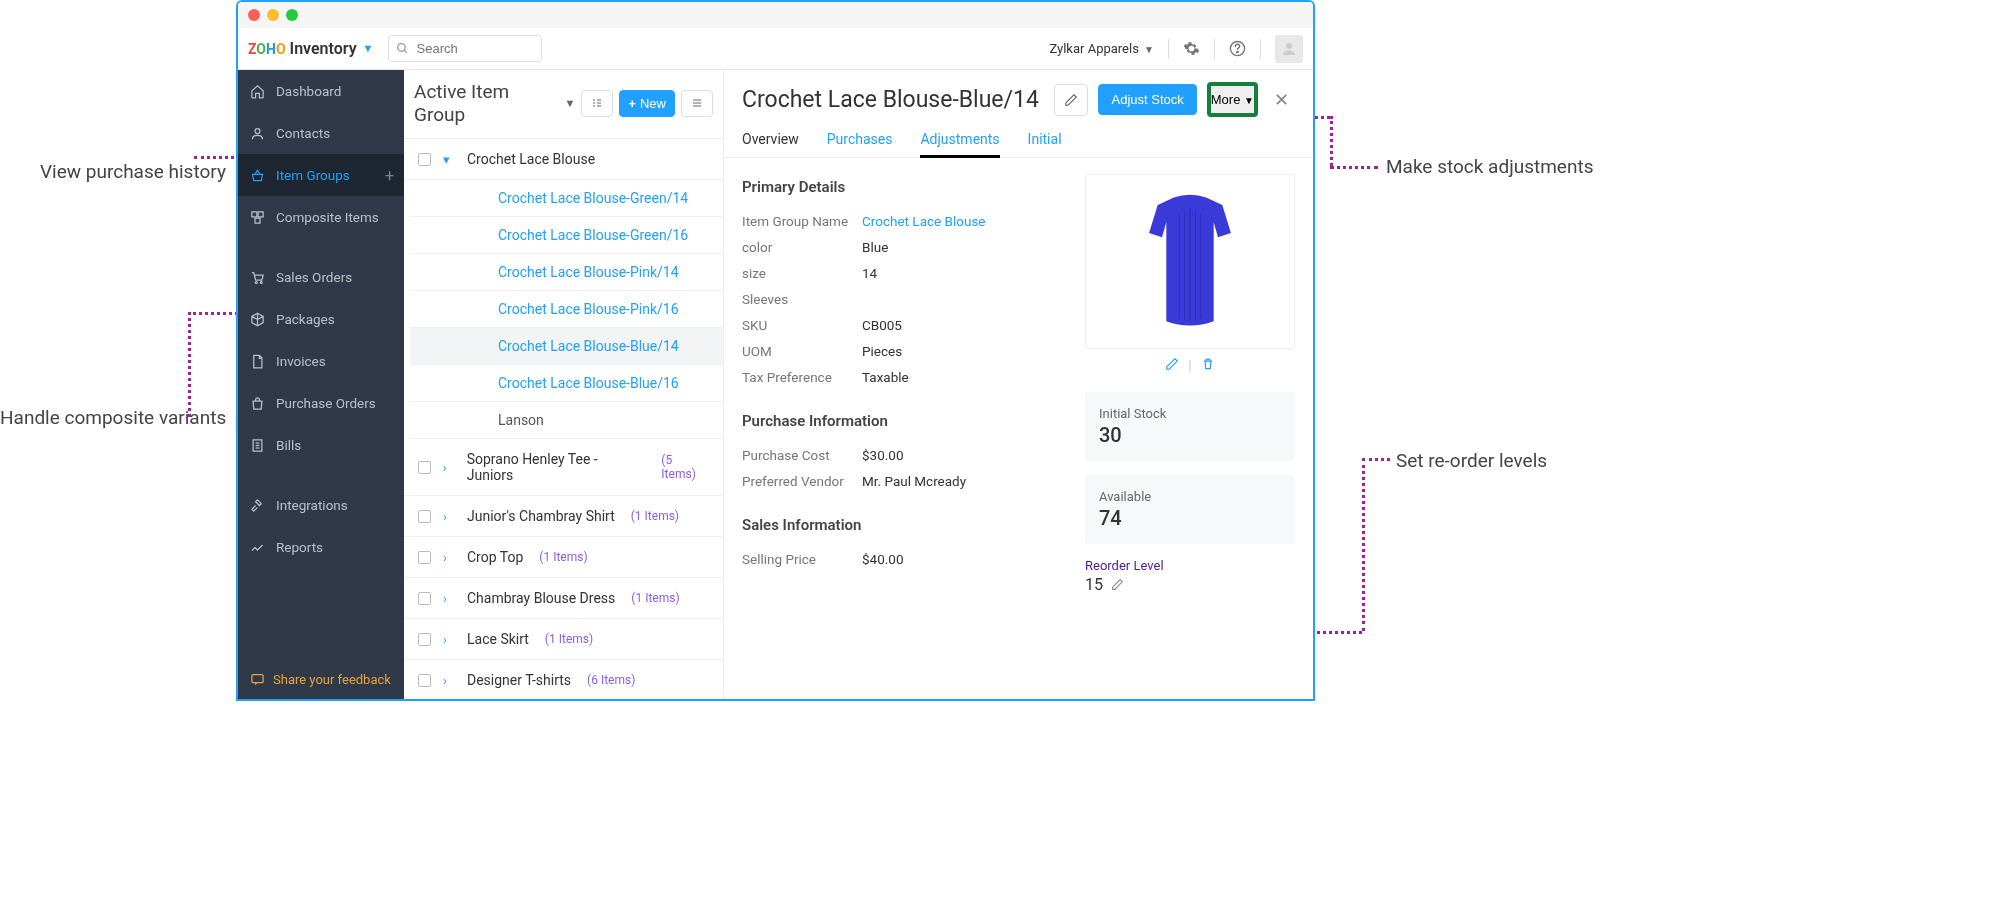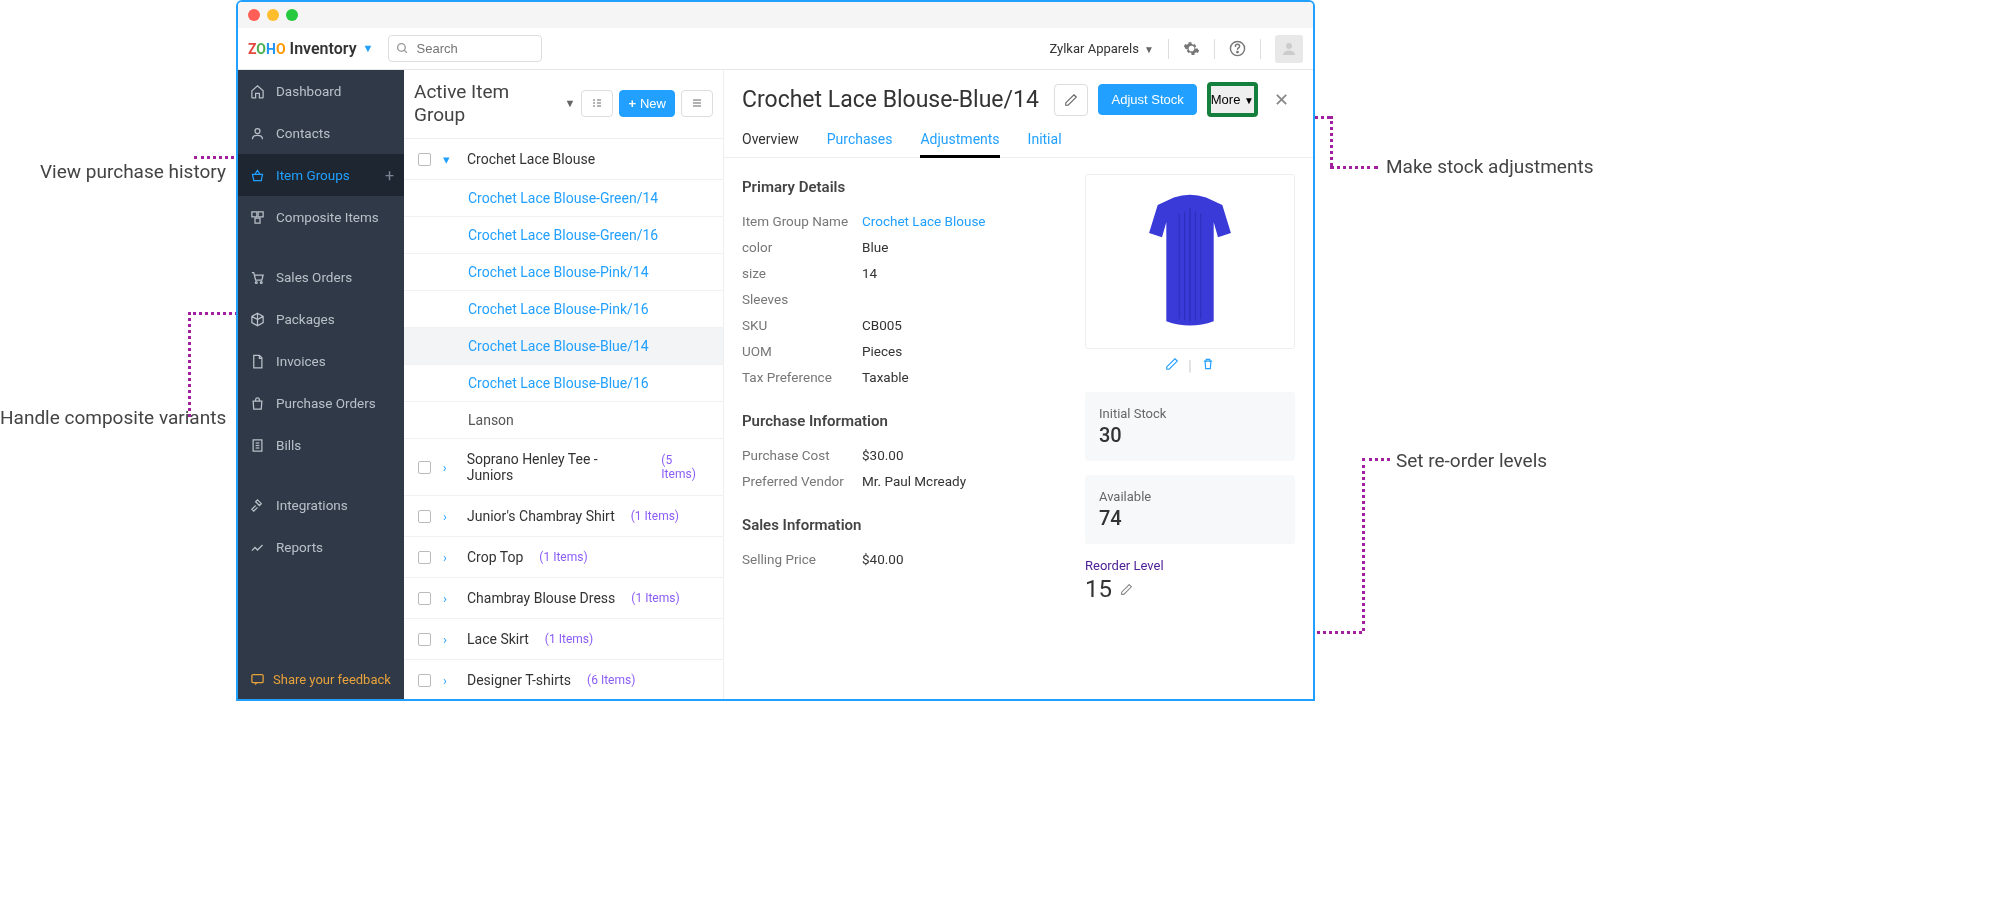--- a/index.html
+++ b/index.html
@@ -40,21 +40,21 @@
 .btn { border: 1px solid #ddd; background: #fff; border-radius: 4px; padding: 5px 8px; font-size: 13px; cursor: pointer; display:inline-flex;align-items:center;gap:4px;}
 .btn-primary { background: #21a0ff; color: #fff; border-color: #21a0ff; }
 .btn-primary .plus { font-weight:700; }
 .mid-list { flex:1; overflow:auto; }
 .group-row { padding: 12px 14px; border-bottom: 1px solid #f1f1f1; display:flex; align-items:center; gap:12px; }
 .group-chk { width:13px; height:13px; border:1px solid #bbb; border-radius:2px; }
 .chev { color:#21a0ff; font-size:13px; width:12px; }
 .chev.down { color:#21a0ff; }
 .group-name { color:#333; }
 .group-meta { color:#8b5cf6; font-size:12px; margin-left:4px;}
-.variant-row { padding: 10px 14px 10px 64px; border-bottom:1px solid #f1f1f1; color:#21a0ff; cursor:pointer; }
+.variant-row { padding: 10px 14px 10px 88px; border-bottom:1px solid #f1f1f1; color:#21a0ff; cursor:pointer;margin-left:6px; }
 .variant-row.selected { background:#f2f4f6; }
 .variant-muted { color:#555; }
 .detail { flex:1; padding: 0; overflow:auto; }
 .detail-head { display:flex; align-items:center; padding: 12px 18px 6px; gap:10px; }
 .detail-title { font-size: 23px; color:#333; flex:1; }
 .icon-btn { border:1px solid #ddd; border-radius:4px; width:34px; height:32px; display:flex;align-items:center;justify-content:center; color:#666; cursor:pointer; }
 .more-btn { border:4px solid #15803d; border-radius:4px; padding:6px 0; font-size:13px; cursor:pointer; }
 .close-x { font-size:18px; color:#888; cursor:pointer; padding:4px 6px; }
 .tabs { display:flex; gap:28px; padding: 8px 18px 0; border-bottom:1px solid #eee; font-size:14px; }
 .tab { padding-bottom:10px; cursor:pointer; color:#21a0ff; }
@@ -72,21 +72,21 @@
 .detail-right { width:210px; }
 .img-box { border:1px solid #eee; border-radius:3px; height:175px; display:flex;align-items:center;justify-content:center; }
 .blouse-svg { width:110px; height:140px; }
 .img-actions { text-align:center; padding:8px 0 18px; color:#21a0ff; font-size:14px; }
 .img-actions .sep { color:#ccc; margin:0 6px; }
 .stock-box { background:#f7f8f9; padding:14px; border-radius:3px; margin-bottom:14px; }
 .stock-label { font-size:13px; color:#666; }
 .stock-val { font-size:20px; color:#333; font-weight:500; margin-top:2px; }
 .reorder { margin-top:6px; }
 .reorder-label { font-size:13px; color:#4c1d95; }
-.reorder-val { font-size:24px; color:#333; display:flex;align-items:center;gap:8px; margin-top:2px;}
+.reorder-val { font-size:16px; color:#333; display:flex;align-items:center;gap:8px; margin-top:2px;}
 .pencil { color:#888; font-size:13px; }
 
 .anno, .anno-dots { position:absolute; color:#444; font-size:19px; }
 .anno { white-space:nowrap; }
 .dots { position:absolute; height:0; border-top: 3px dotted #a020a0; }
 .dots-v { position:absolute; width:0; border-left: 3px dotted #a020a0; }
 .dot-end { position:absolute; width:10px; height:10px; border:2px solid #c020c0; border-radius:50%; background:#fff; }
 .ic { display:inline-block; }
 svg { display:block; }
 </style>

